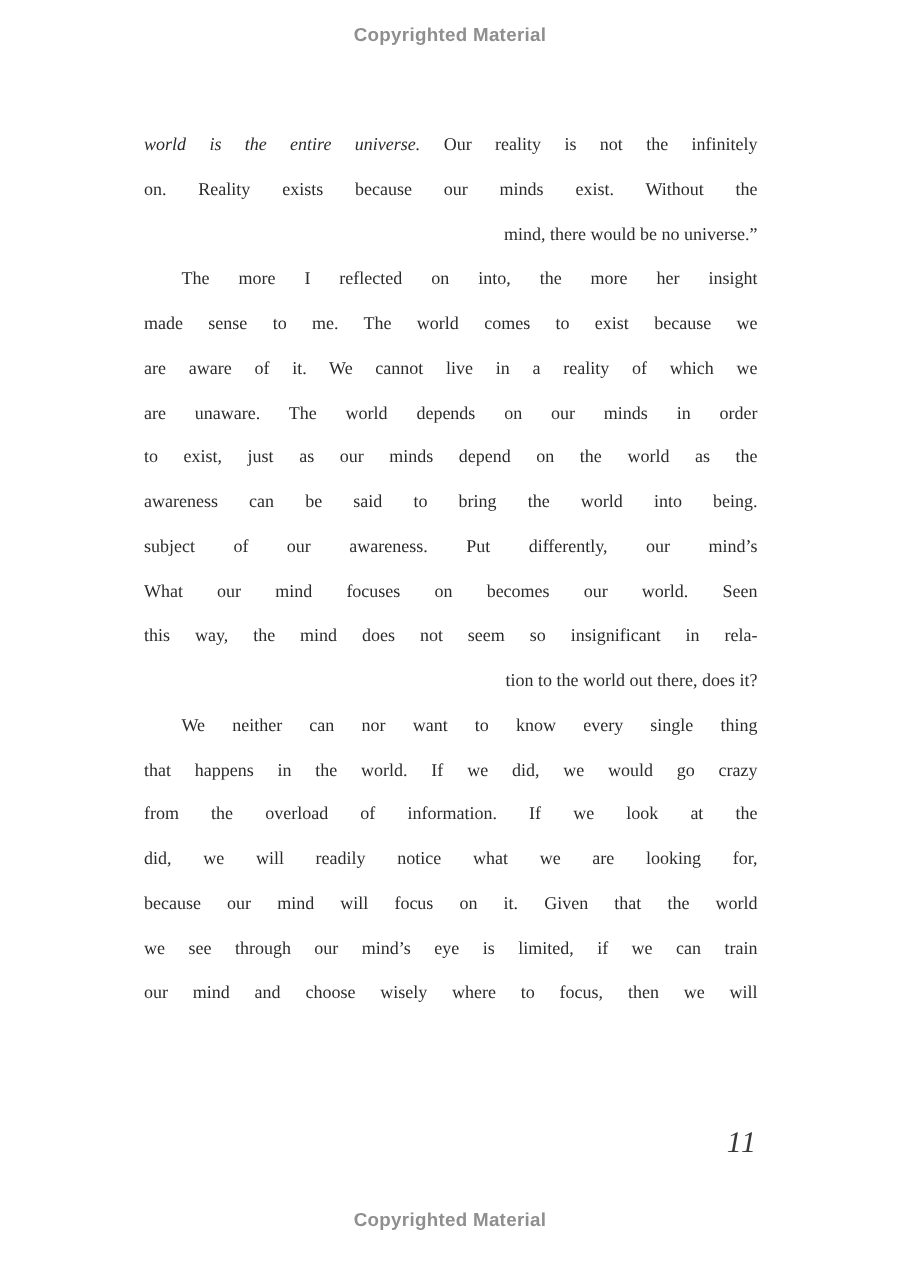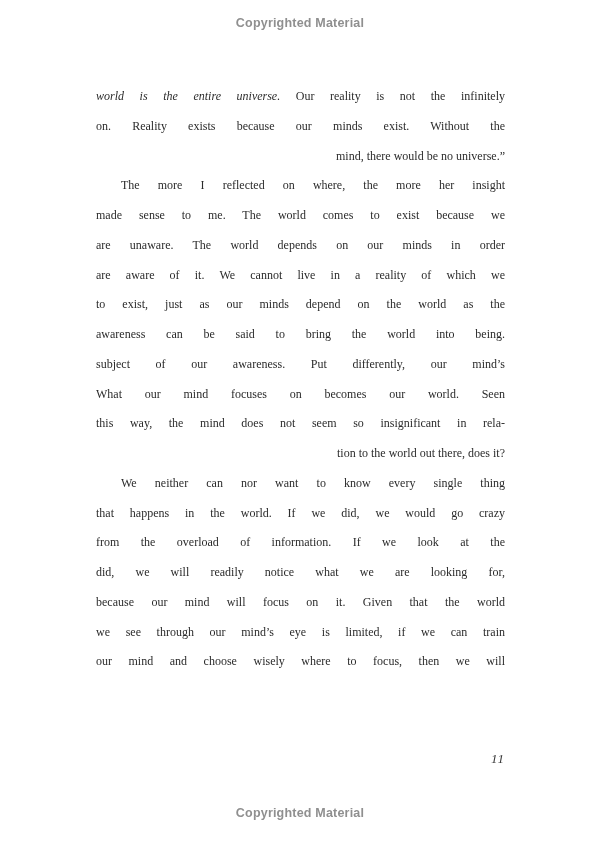--- a/index.html
+++ b/index.html
@@ -49,42 +49,42 @@
   }
   .line.indent { text-indent: 25px; }
   .line em { font-style: italic; }
   .page-number {
     position: absolute;
     left: 96px;
     top: 751px;
     width: 409px;
     text-align: right;
     font-style: italic;
-    font-size: 13px;
+    font-size: 20px;
     color: #3a3a3a;
     letter-spacing: 1px;
   }
 </style>
 </head>
 <body>
 
 <div class="page">
   <div class="banner top">Copyrighted Material</div>
 
   <div class="body-text">
       <div class="paragraph">
         <div class="line flush"><em>world is the entire universe.</em> Our reality is not the infinitely</div>
         <div class="line flush">on. Reality exists because our minds exist. Without the</div>
         <div class="line">mind, there would be no universe.”</div>
       </div>
       <div class="paragraph">
-        <div class="line flush indent">The more I reflected on where, the more her insight</div>
+        <div class="line flush indent">The more I reflected on into, the more her insight</div>
         <div class="line flush">made sense to me. The world comes to exist because we</div>
+        <div class="line flush">are aware of it. We cannot live in a reality of which we</div>
         <div class="line flush">are unaware. The world depends on our minds in order</div>
-        <div class="line flush">are aware of it. We cannot live in a reality of which we</div>
         <div class="line flush">to exist, just as our minds depend on the world as the</div>
         <div class="line flush">awareness can be said to bring the world into being.</div>
         <div class="line flush">subject of our awareness. Put differently, our mind’s</div>
         <div class="line flush">What our mind focuses on becomes our world. Seen</div>
         <div class="line flush">this way, the mind does not seem so insignificant in rela-</div>
         <div class="line">tion to the world out there, does it?</div>
       </div>
       <div class="paragraph">
         <div class="line flush indent">We neither can nor want to know every single thing</div>
         <div class="line flush">that happens in the world. If we did, we would go crazy</div>

